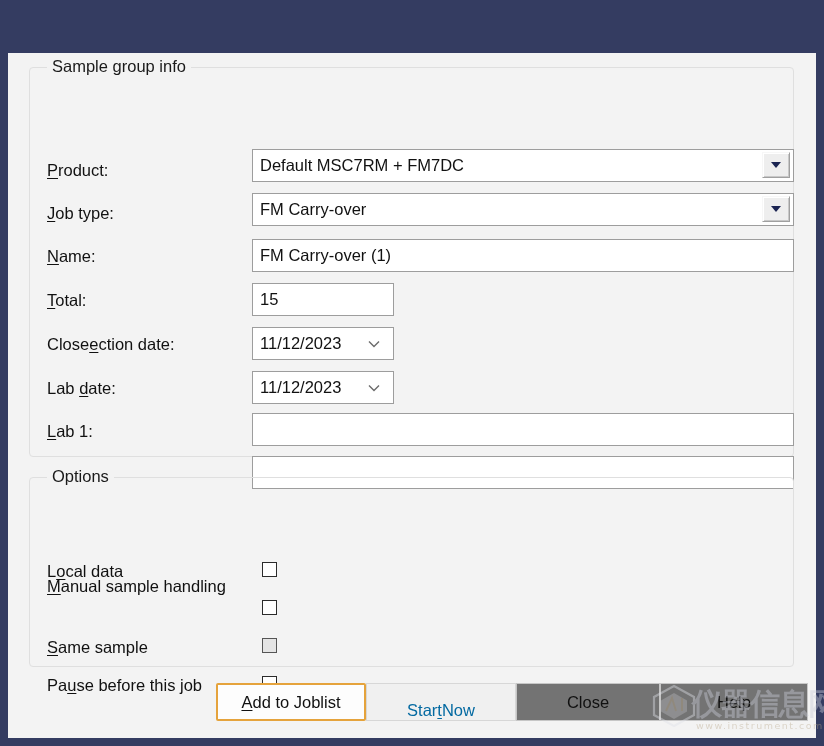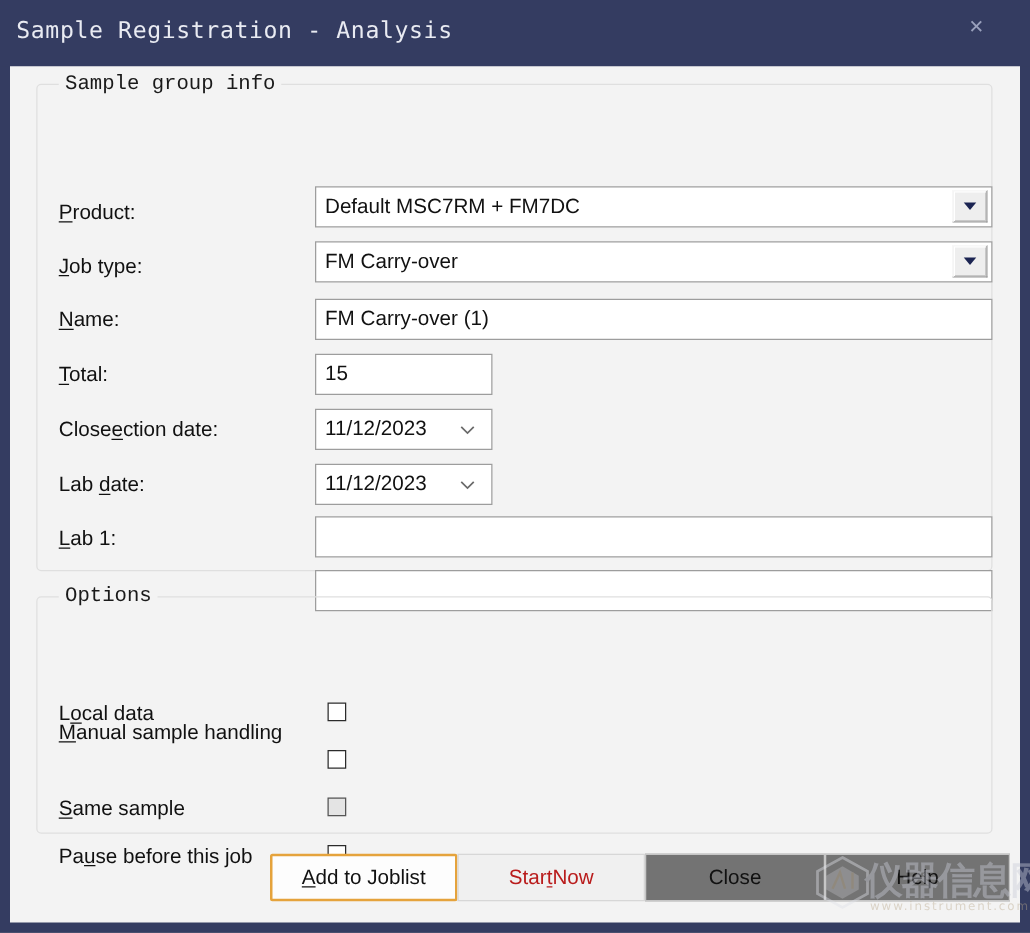--- a/index.html
+++ b/index.html
@@ -81,21 +81,20 @@
 
   .gb-title {
     position: absolute;
     top: -11px;
     left: 17px;
     padding: 0 5px;
     background: #f3f3f3;
     font-size: 16.5px;
     color: #1a1a1a;
     white-space: nowrap;
-    font-family: Liberation Mono, monospace;
   }
 
   
   .lbl {
     position: absolute;
     font-size: 16.5px;
     color: #111111;
     white-space: nowrap;
     line-height: 1;
   }
@@ -175,23 +174,24 @@
     white-space: nowrap;
     cursor: default;
   }
   .btn u { text-decoration: underline; text-underline-offset: 2px; }
   .btn.default {
     background: #fdfdfd;
     border: 2px solid #e5a33c;
     border-radius: 2px;
   }
   .btn.disabled {
-    color: #b91c1c;
+    color: #0369a1;
     background: #f0f0f0;
     border-color: #d7d7d7;
+    align-items: flex-end;
   }
 
   
   .watermark {
     position: absolute;
     left: 648px;
     top: 672px;
     width: 176px;
     height: 74px;
     opacity: 0.42;
@@ -222,24 +222,20 @@
     letter-spacing: 1.5px;
     color: #b9a88c;
     white-space: nowrap;
   }
 </style>
 </head>
 <body>
 
 <div class="window">
 
-  <div class="titlebar">
-    <div class="title-text">Sample Registration - Analysis</div>
-    <div class="close-btn">✕</div>
-  </div>
 
   <div class="client">
 
     <div class="groupbox gb-sample">
       <div class="gb-title">Sample group info</div>
     </div>
 
     <div class="lbl" style="left:39px; top:109px;"><u>P</u><span>roduct:</span></div>
     <div class="field" style="left:244px; top:96px; width:542px; height:33px;">
         <span>Default MSC7RM + FM7DC</span>

